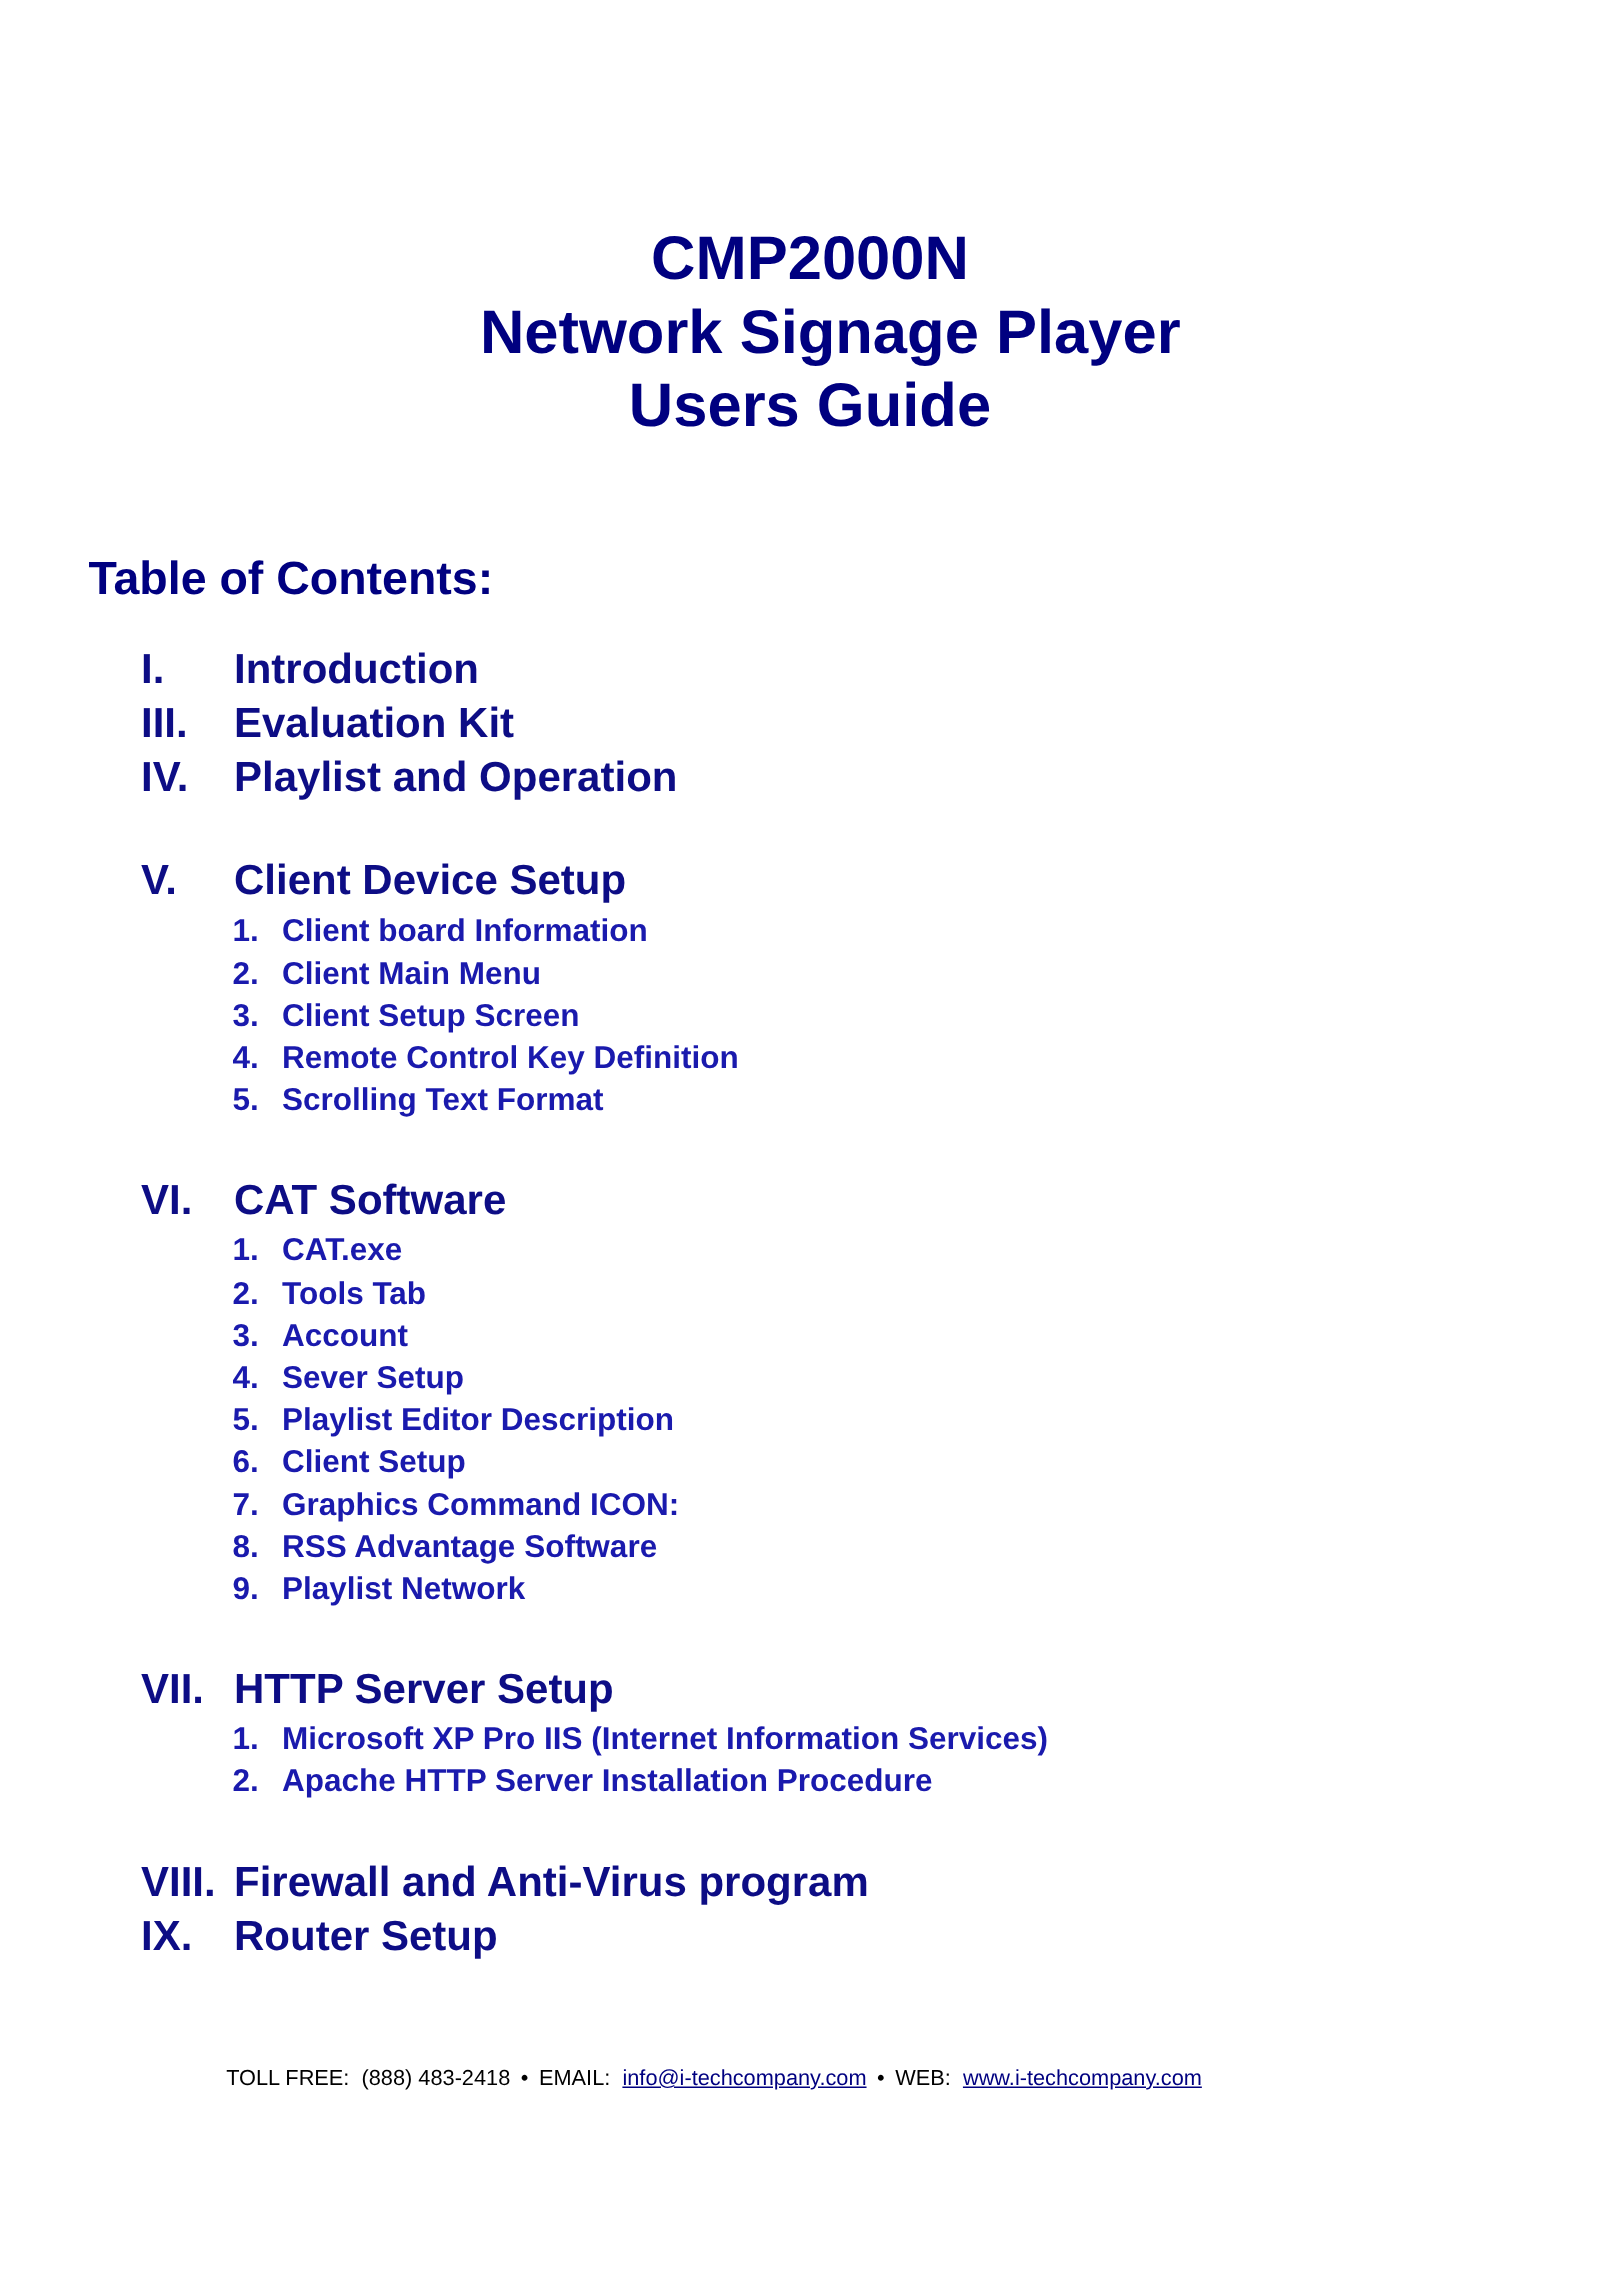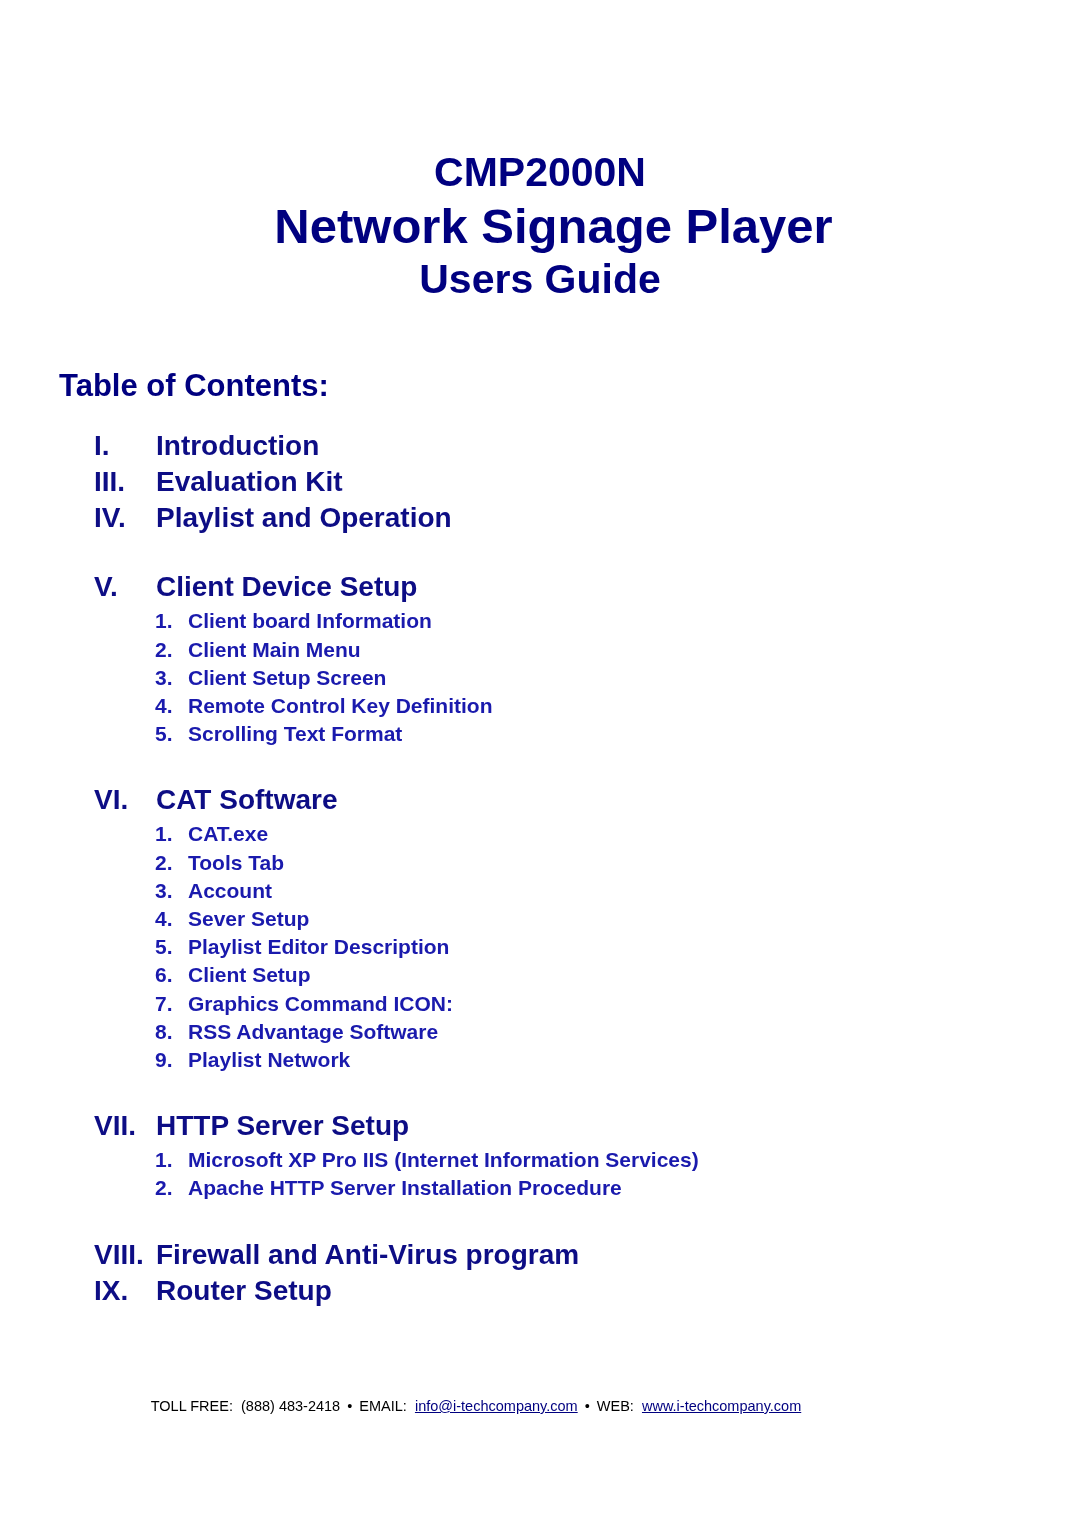--- a/index.html
+++ b/index.html
@@ -33,21 +33,21 @@
     text-align: center;
   }
   .title-line {
     color: #000080;
     font-weight: bold;
     line-height: 1.19;
     letter-spacing: 0px;
     white-space: nowrap;
   }
   .title-line-1 { font-size: 41px; }
-  .title-line-2 { font-size: 49px; padding-left: 27px; }
+  .title-line-2 { font-size: 41px; padding-left: 27px; }
   .title-line-3 { font-size: 41px; }
 
   
   .toc-heading {
     position: absolute;
     left: 59px;
     top: 348px;
     font-size: 31px;
     font-weight: bold;
     color: #000080;
@@ -109,21 +109,20 @@
   .footer {
     position: absolute;
     left: 0;
     top: 1378px;
     width: 952px;
     text-align: center;
     font-size: 14.5px;
     color: #000000;
     font-family: "Liberation Sans", sans-serif;
     white-space: nowrap;
-    margin-top: 20px;
   }
   .footer .sep { padding: 0 3px; }
   .footer .link {
     color: #000080;
     text-decoration: underline;
   }
 </style>
 </head>
 <body>
 

